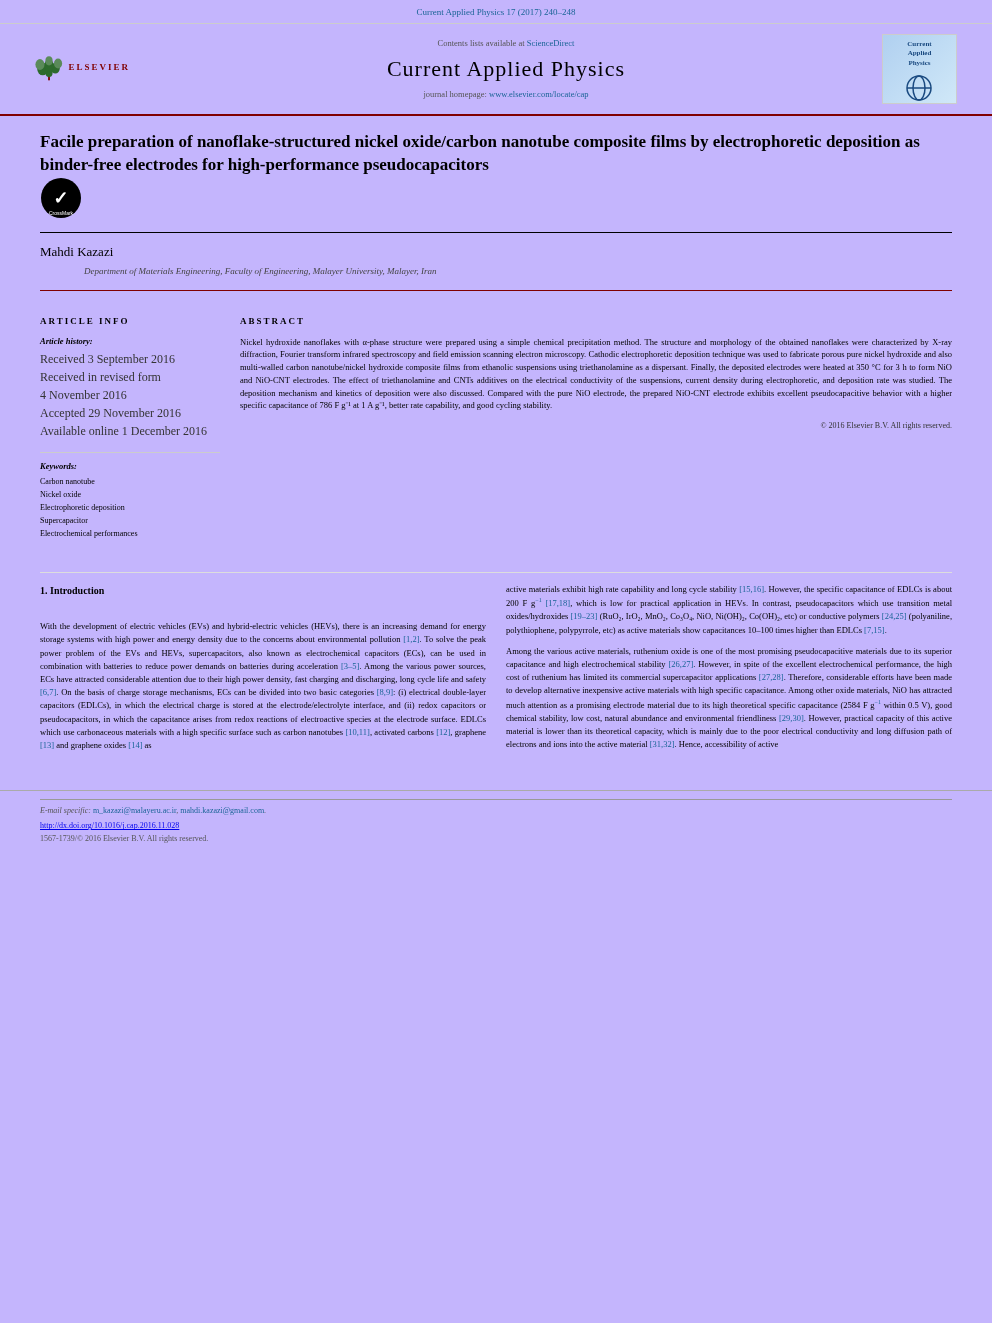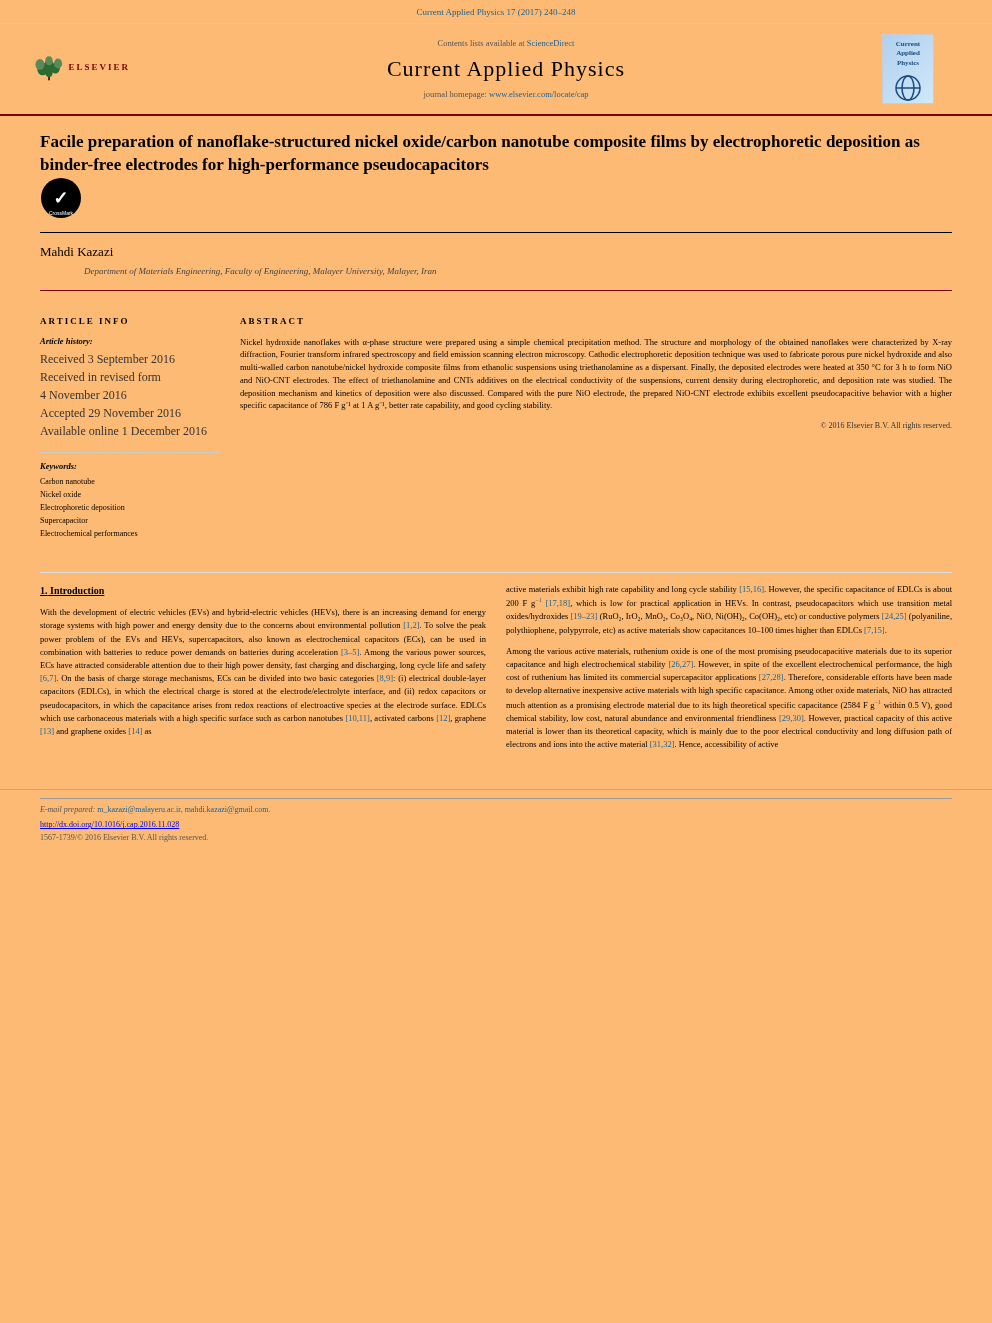--- a/index.html
+++ b/index.html
@@ -7,21 +7,21 @@
       font-family: "Times New Roman", Times, serif;
       background: #fff;
       color: #000;
       font-size: 9.5px;
       line-height: 1.4;
     }
 
     .page {
       width: 992px;
       min-height: 1323px;
-      background: #fdba74;
+      background: #c4b5fd;
       padding: 0;
       position: relative;
     }
 
     
     .top-bar {
       text-align: center;
       padding: 6px 0 4px 0;
       border-bottom: 1px solid #ccc;
     }
@@ -70,21 +70,21 @@
       color: #555;
       margin-top: 4px;
     }
     .journal-homepage a { color: #1a6496; text-decoration: none; }
 
     .journal-header-right {
       width: 80px;
       text-align: right;
     }
     .journal-logo-box {
-      width: 52px;
+      width: 75px;
       height: 70px;
       border: 1px solid #ccc;
       background: linear-gradient(135deg, #b0d0f0, #d0e8f8);
       display: flex;
       flex-direction: column;
       align-items: center;
       justify-content: center;
       font-size: 6.5px;
       color: #1a4a80;
       font-weight: bold;
@@ -204,22 +204,21 @@
     .body-col {
       flex: 1;
       font-size: 8.5px;
       line-height: 1.5;
       text-align: justify;
     }
 
     .section-title {
       font-size: 10px;
       font-weight: bold;
-      margin-bottom: 8px;
-      text-decoration: underline;
+      margin-bottom: 22px;
     }
     .body-text {
       font-size: 8.5px;
       line-height: 1.55;
       text-align: justify;
       margin-bottom: 8px;
     }
     .body-text a, .citation-link {
       color: #1a6496;
       text-decoration: none;
@@ -383,21 +382,21 @@
         </div>
       </div>
 
     </div>
 
   </div>
 
   <div class="page-footer">
     <div style="border-top:1px solid #999; margin-bottom:5px;"></div>
     <div class="footer-email">
-      <em>E-mail prepared:</em>
+      <em>E-mail specific:</em>
       <a href="#">m_kazazi@malayeru.ac.ir</a>,
       <a href="#">mahdi.kazazi@gmail.com</a>.
     </div>
     <div class="footer-doi">
       <a href="#">http://dx.doi.org/10.1016/j.cap.2016.11.028</a>
     </div>
     <div class="footer-copyright">1567-1739/© 2016 Elsevier B.V. All rights reserved.</div>
   </div>
 
 </div>

